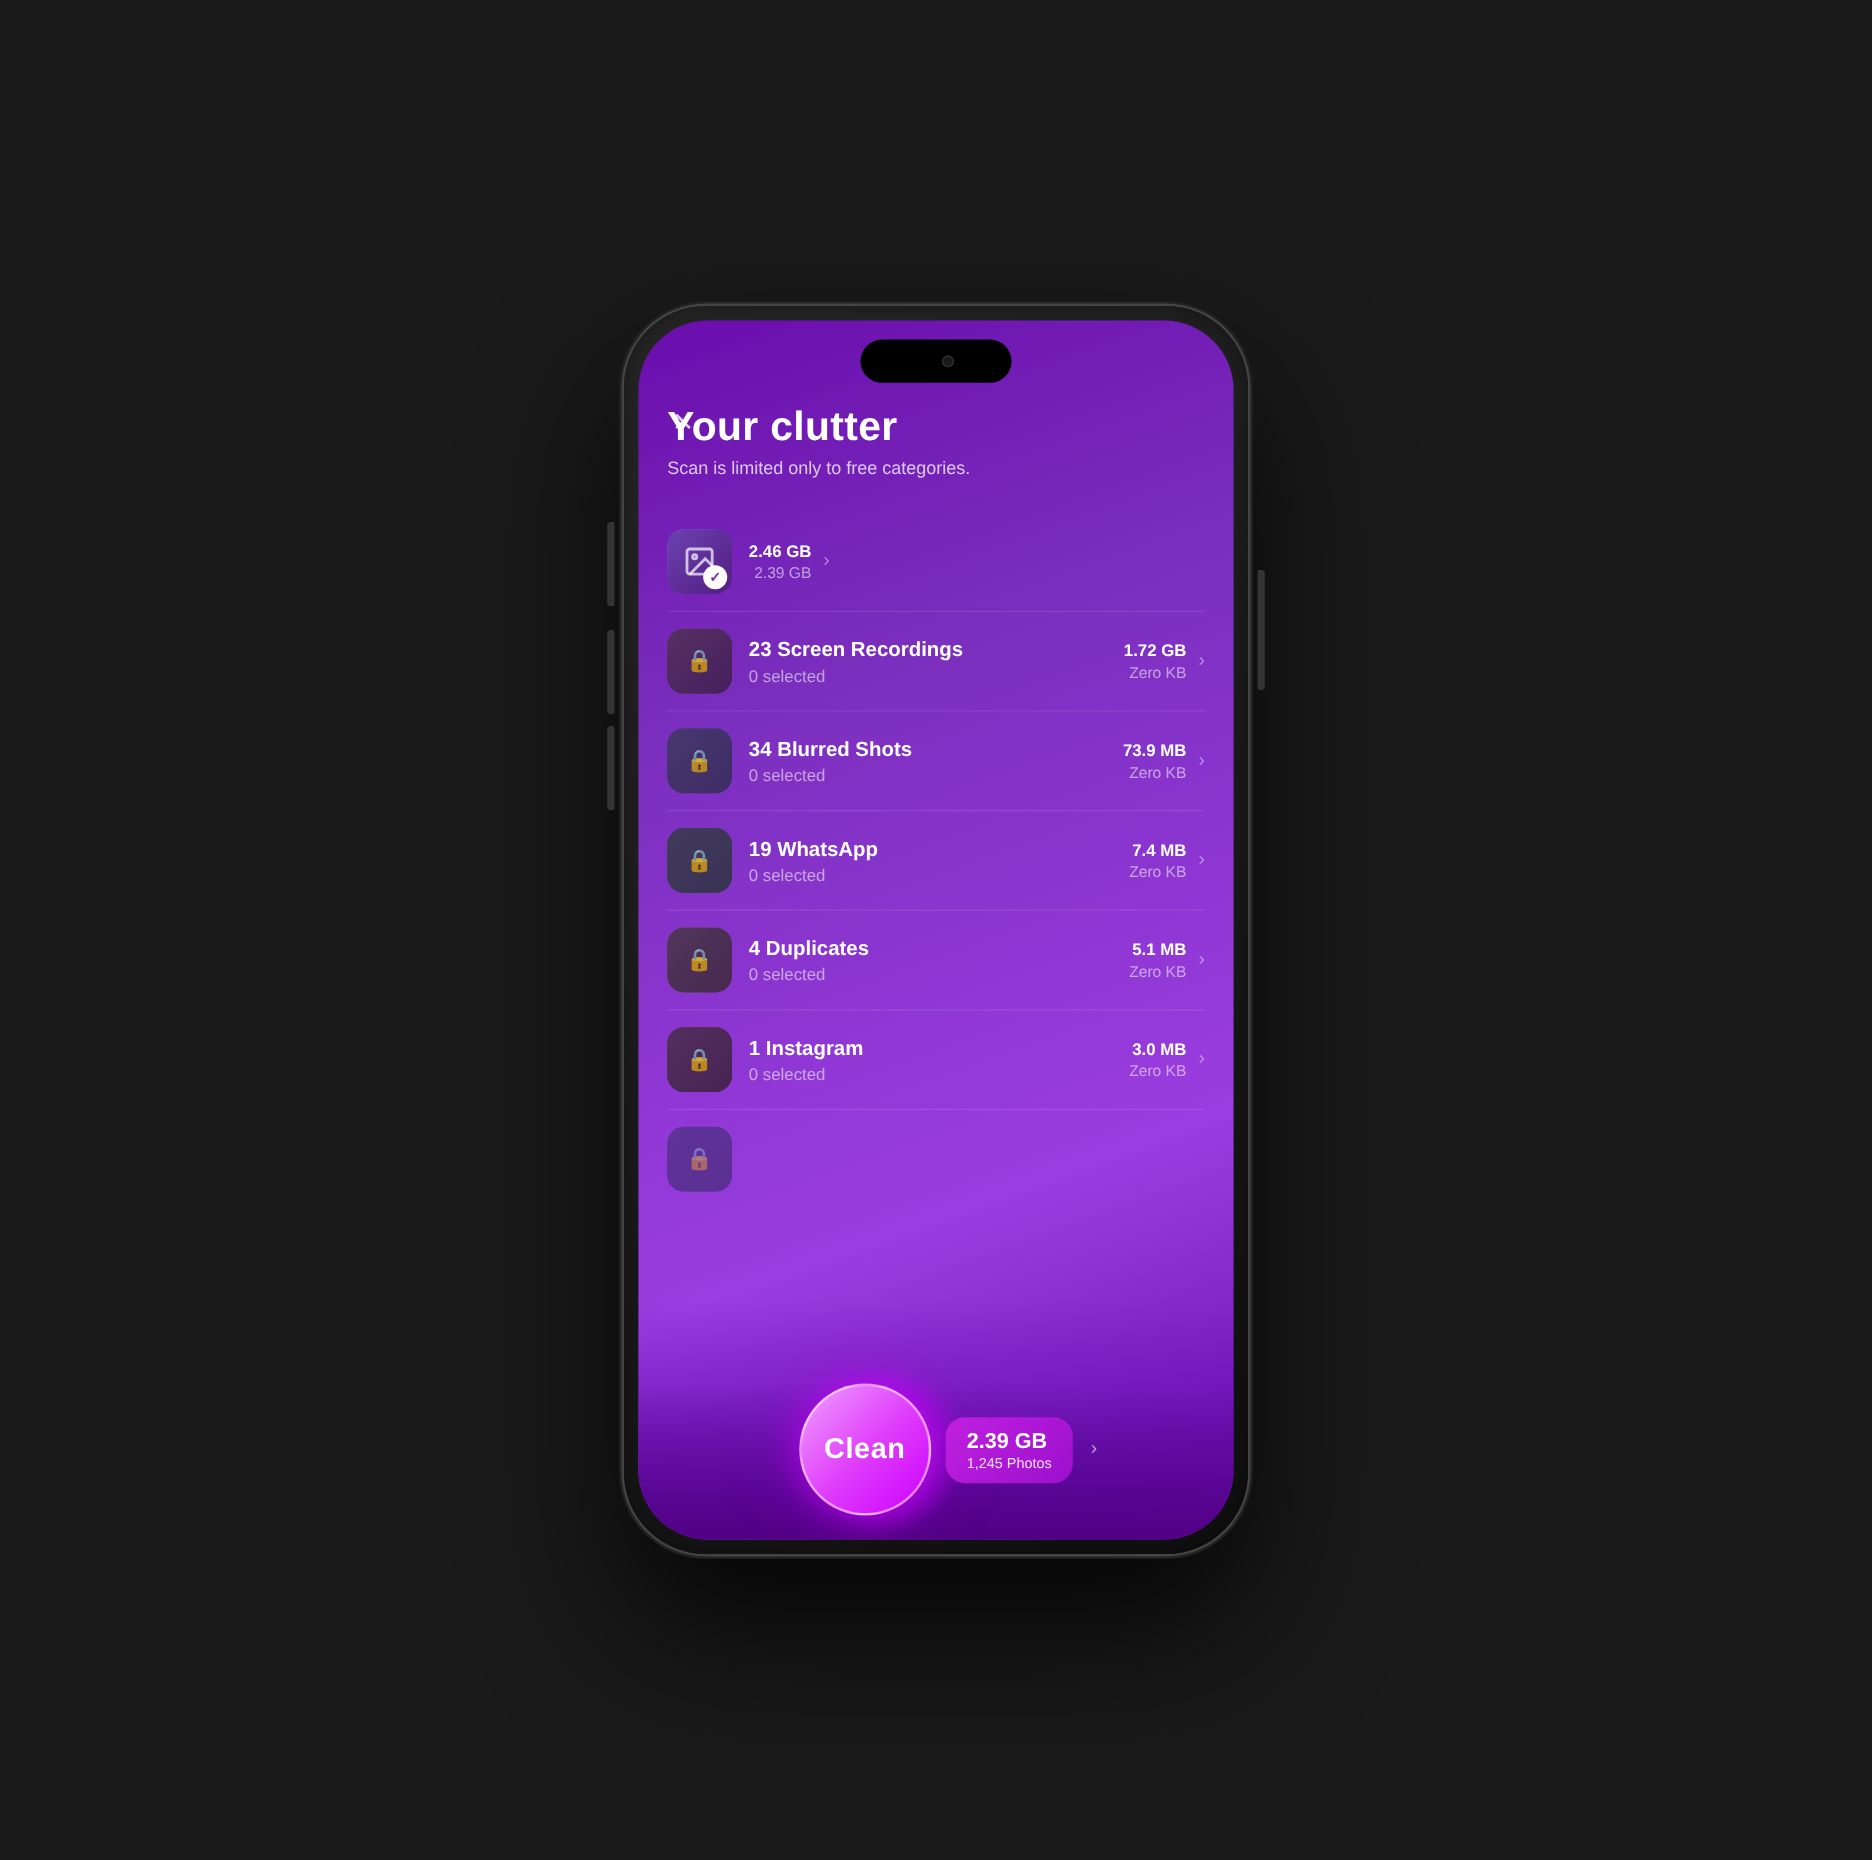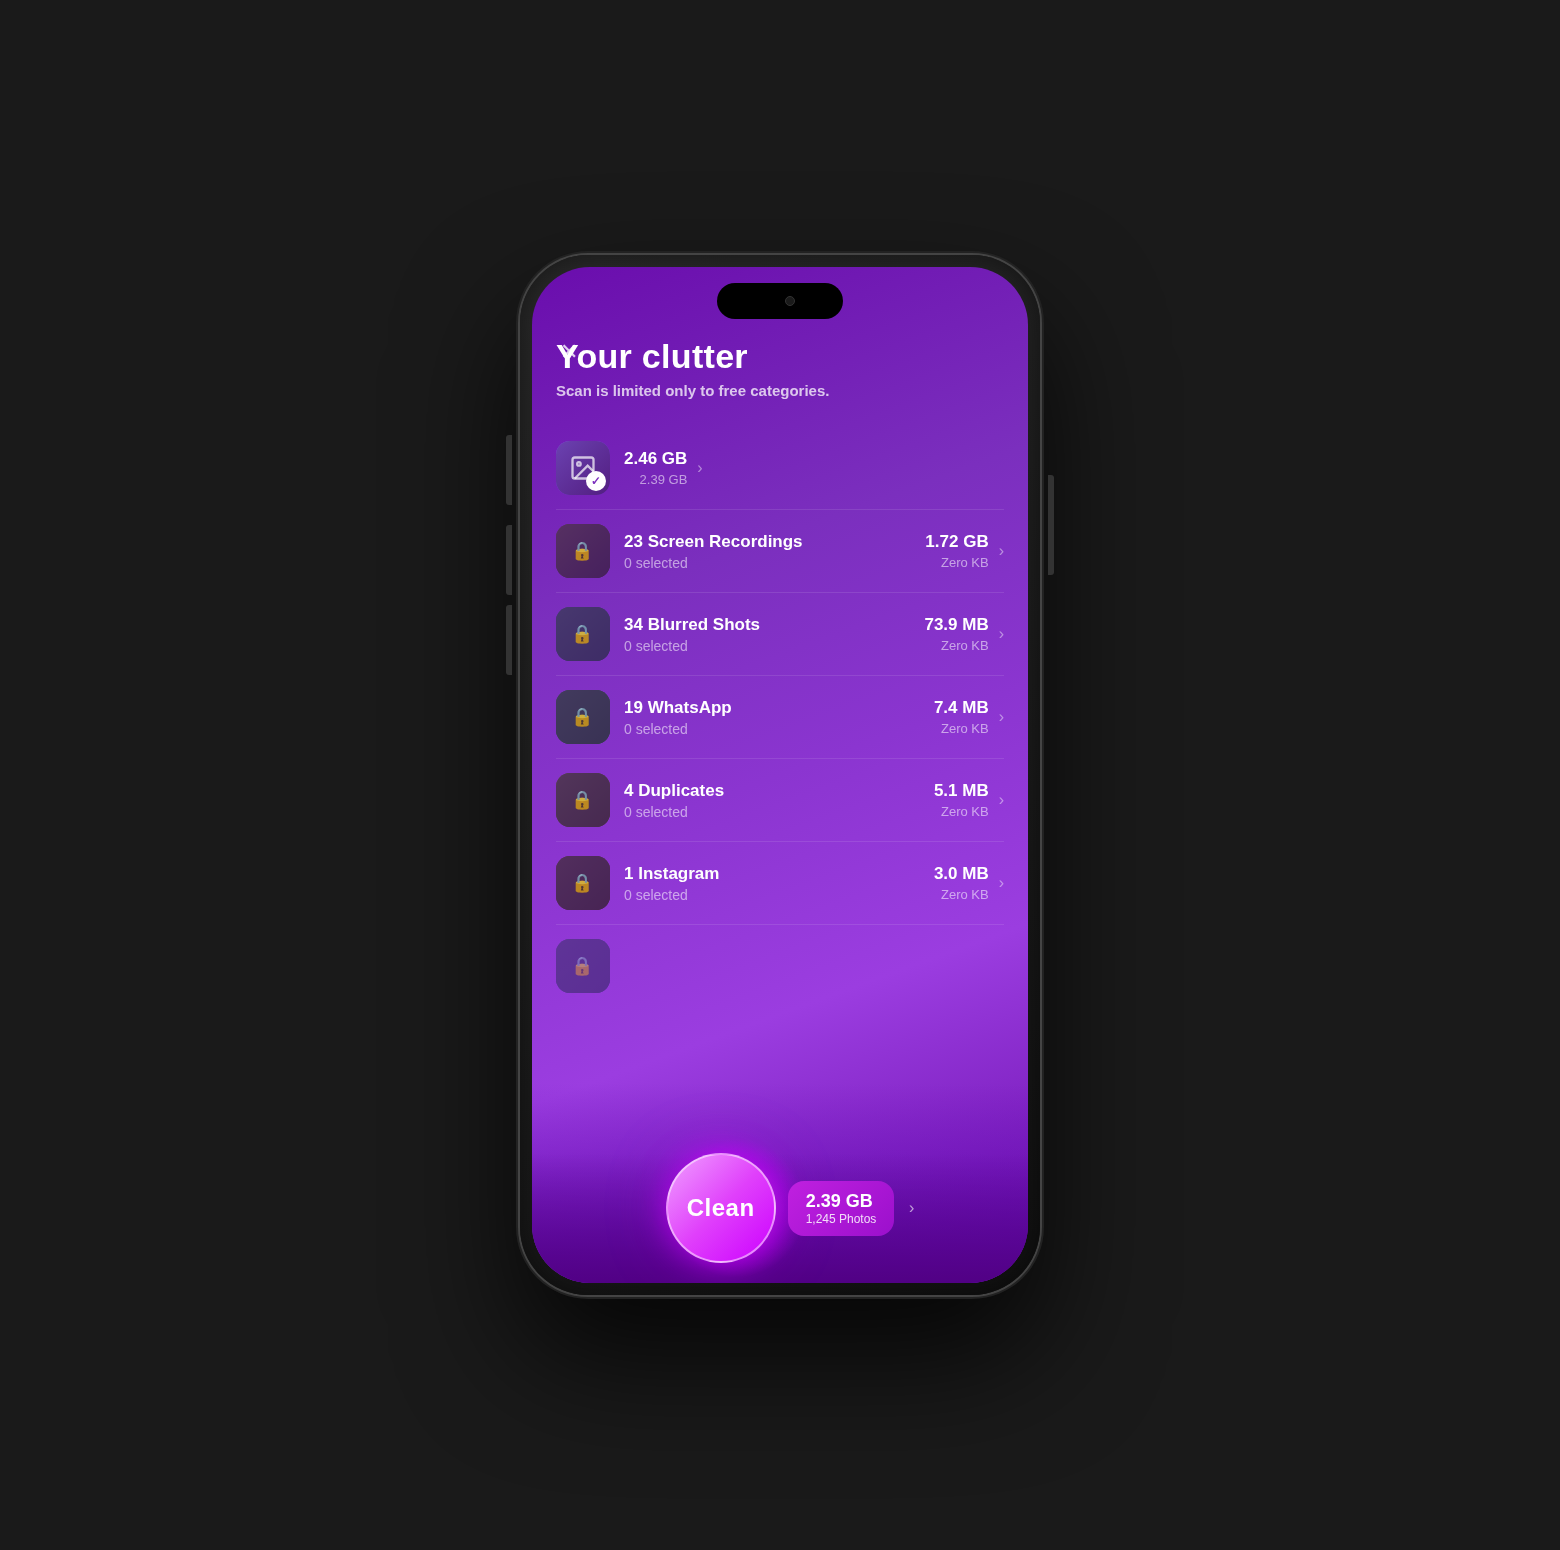--- a/index.html
+++ b/index.html
@@ -115,21 +115,21 @@
       color: #fff;
       font-size: 34px;
       font-weight: 700;
       letter-spacing: 0.3px;
       margin-bottom: 6px;
     }
 
     .header-subtitle {
       color: rgba(255,255,255,0.75);
       font-size: 15px;
-      font-weight: 700;
+      font-weight: 400;
     }
 
     .upgrade-btn {
       display: block;
       margin: 14px auto 24px;
       background: rgba(255,255,255,0.12);
       border: 1.5px solid rgba(255,255,255,0.35);
       color: #fff;
       font-size: 17px;
       font-weight: 600;
@@ -218,21 +218,21 @@
     }
 
     .item-size {
       text-align: right;
       margin-right: 10px;
       flex-shrink: 0;
     }
 
     .item-size-main {
       color: #fff;
-      font-size: 17px;
+      font-size: 14px;
       font-weight: 600;
       display: block;
       margin-bottom: 3px;
     }
 
     .item-size-sub {
       color: rgba(255,255,255,0.55);
       font-size: 13px;
       font-weight: 400;
       display: block;

